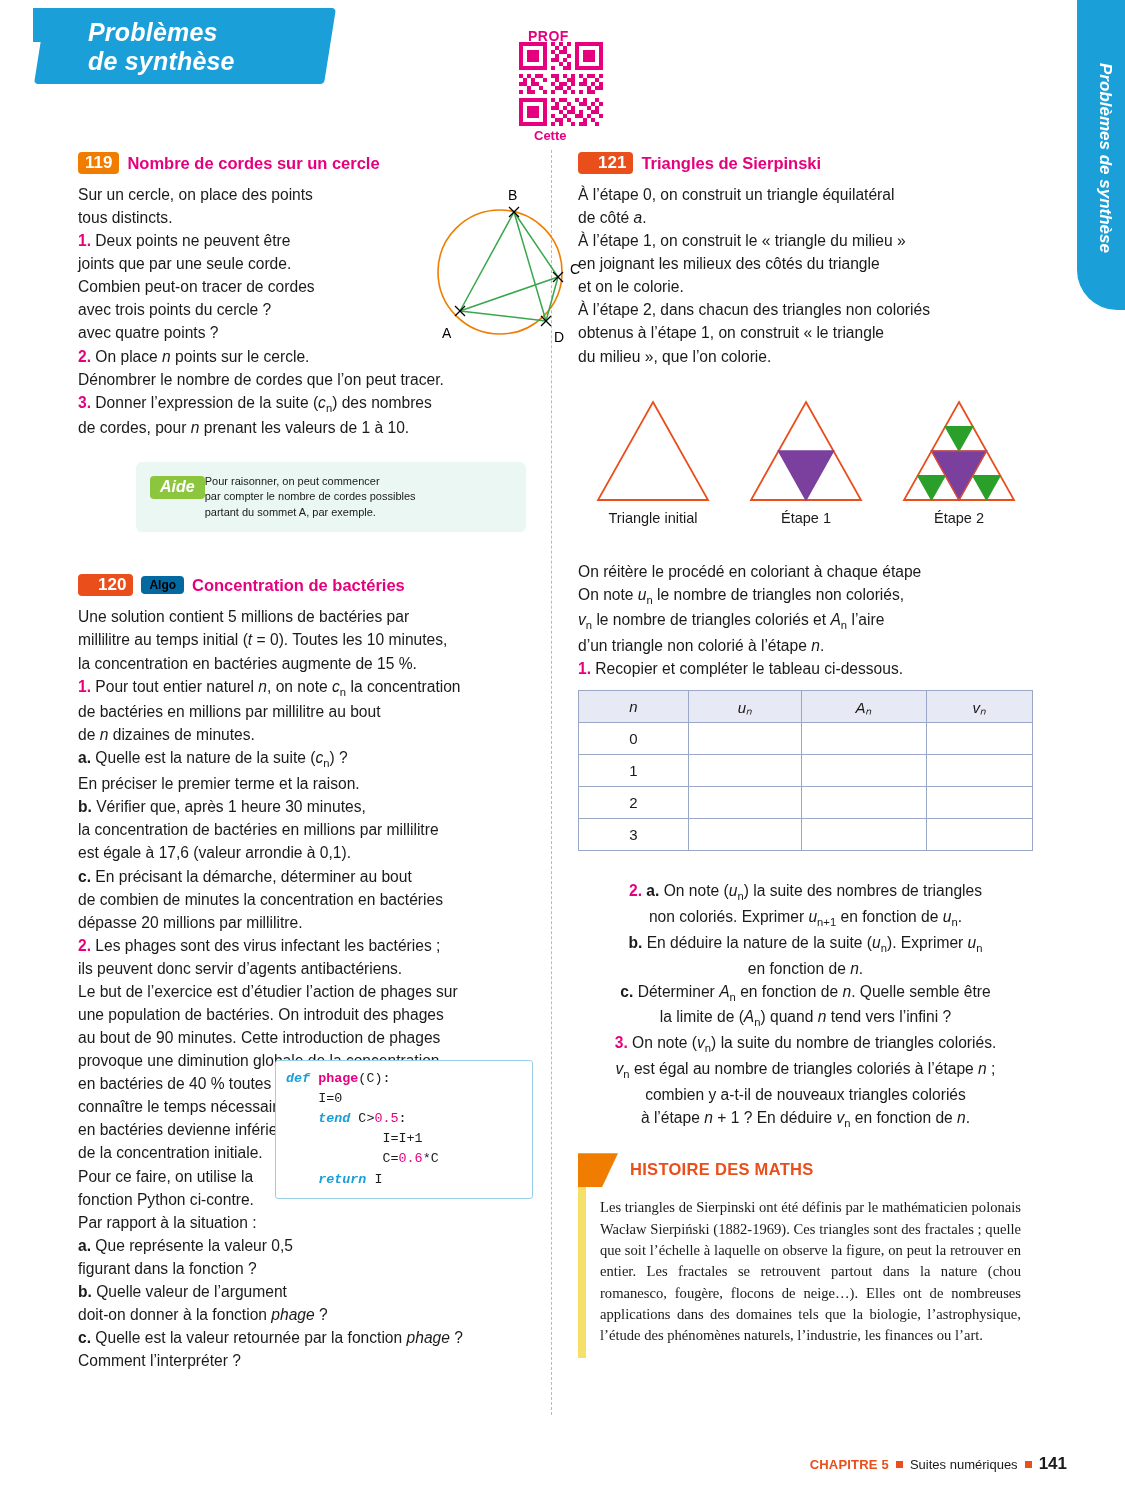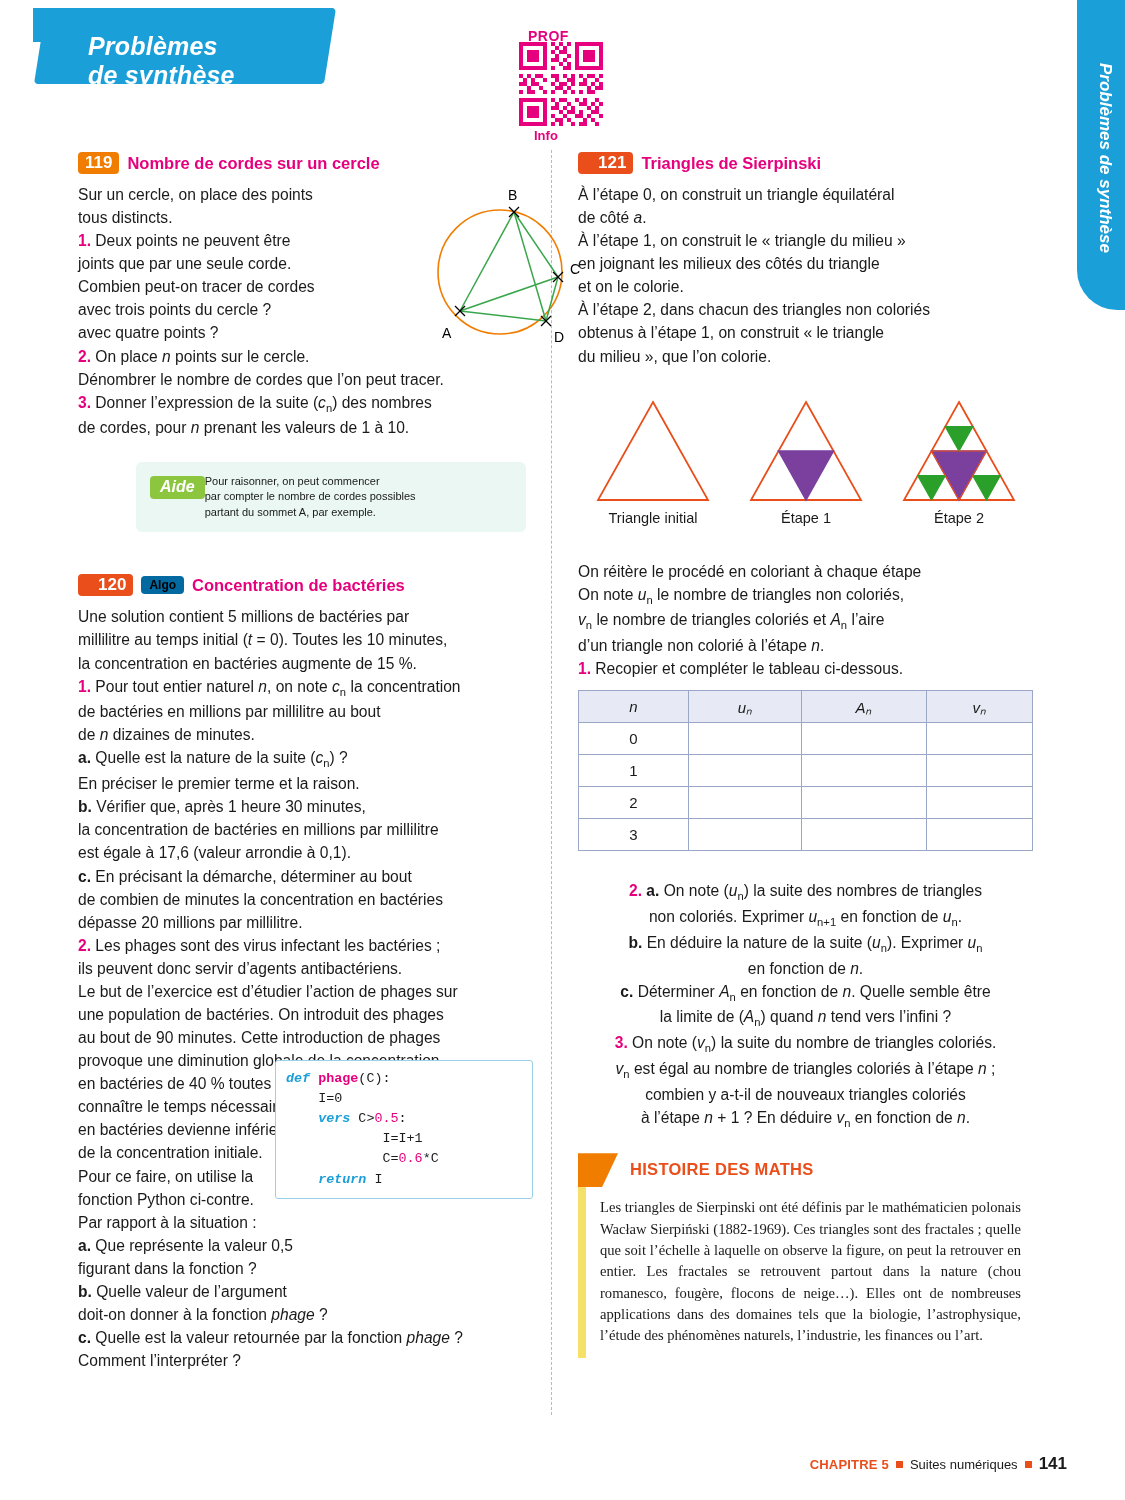--- a/index.html
+++ b/index.html
@@ -20,21 +20,20 @@
     background:#1a9fd8;
     transform:skewX(-9deg);
     border-radius:4px;
   }
   .banner-inner {
     position:absolute; left:88px; top:18px; width:250px;
     transform:skewX(0deg);
     color:#fff; font-weight:bold; font-style:italic;
     font-size:25px; line-height:1.15;
     letter-spacing:0.2px;
-    margin-top:14px;
   }
   .banner-corner {
     position:absolute; left:33px; top:8px; width:34px; height:34px;
     background:#1a9fd8;
   }
 
   
   .side-tab {
     position:absolute; right:0; top:0; width:48px; height:310px;
     background:#1a9fd8;
@@ -304,21 +303,21 @@
           <rect x="16" y="19" width="1" height="1"></rect>
           <rect x="18" y="19" width="1" height="1"></rect>
         <rect x="8" y="20" width="1" height="1"></rect>
           <rect x="10" y="20" width="1" height="1"></rect>
           <rect x="13" y="20" width="1" height="1"></rect>
           <rect x="15" y="20" width="2" height="1"></rect>
           <rect x="19" y="20" width="1" height="1"></rect>
       </g>
     </svg>
   </div>
-  <div class="info-label">Info</div>
+  <div class="info-label">Cette</div>
 
   <div class="col-divider"></div>
 
   <div class="col-left">
 
     <div style="position:relative;">
       <div class="ex-head">
         <span class="ex-num">119</span>
         <span class="ex-title">Nombre de cordes sur un cercle</span>
       </div>
@@ -425,21 +424,21 @@
         <div>doit-on donner à la fonction <i>phage</i> ?</div>
         <div><span class="bk">c.</span> Quelle est la valeur retournée par la fonction <i>phage</i> ?</div>
         <div>Comment l’interpréter ?</div>
       </div>
     </div>
   </div>
 
   <div class="code-box">
     <div><span class="kw">def</span> <span class="fn">phage</span><span>(C):</span></div>
     <div>&nbsp;&nbsp;&nbsp;&nbsp;<span>I=0</span></div>
-    <div>&nbsp;&nbsp;&nbsp;&nbsp;<span class="kw">vers</span><span> C&gt;</span><span class="num">0.5</span><span>:</span></div>
+    <div>&nbsp;&nbsp;&nbsp;&nbsp;<span class="kw">tend</span><span> C&gt;</span><span class="num">0.5</span><span>:</span></div>
     <div>&nbsp;&nbsp;&nbsp;&nbsp;&nbsp;&nbsp;&nbsp;&nbsp;&nbsp;&nbsp;&nbsp;&nbsp;<span>I=I+1</span></div>
     <div>&nbsp;&nbsp;&nbsp;&nbsp;&nbsp;&nbsp;&nbsp;&nbsp;&nbsp;&nbsp;&nbsp;&nbsp;<span>C=</span><span class="num">0.6</span><span>*C</span></div>
     <div>&nbsp;&nbsp;&nbsp;&nbsp;<span class="kw">return</span><span> I</span></div>
   </div>
 
   <div class="col-right">
 
     <div>
       <div class="ex-head">
         <span class="ex-num blue">121</span>

